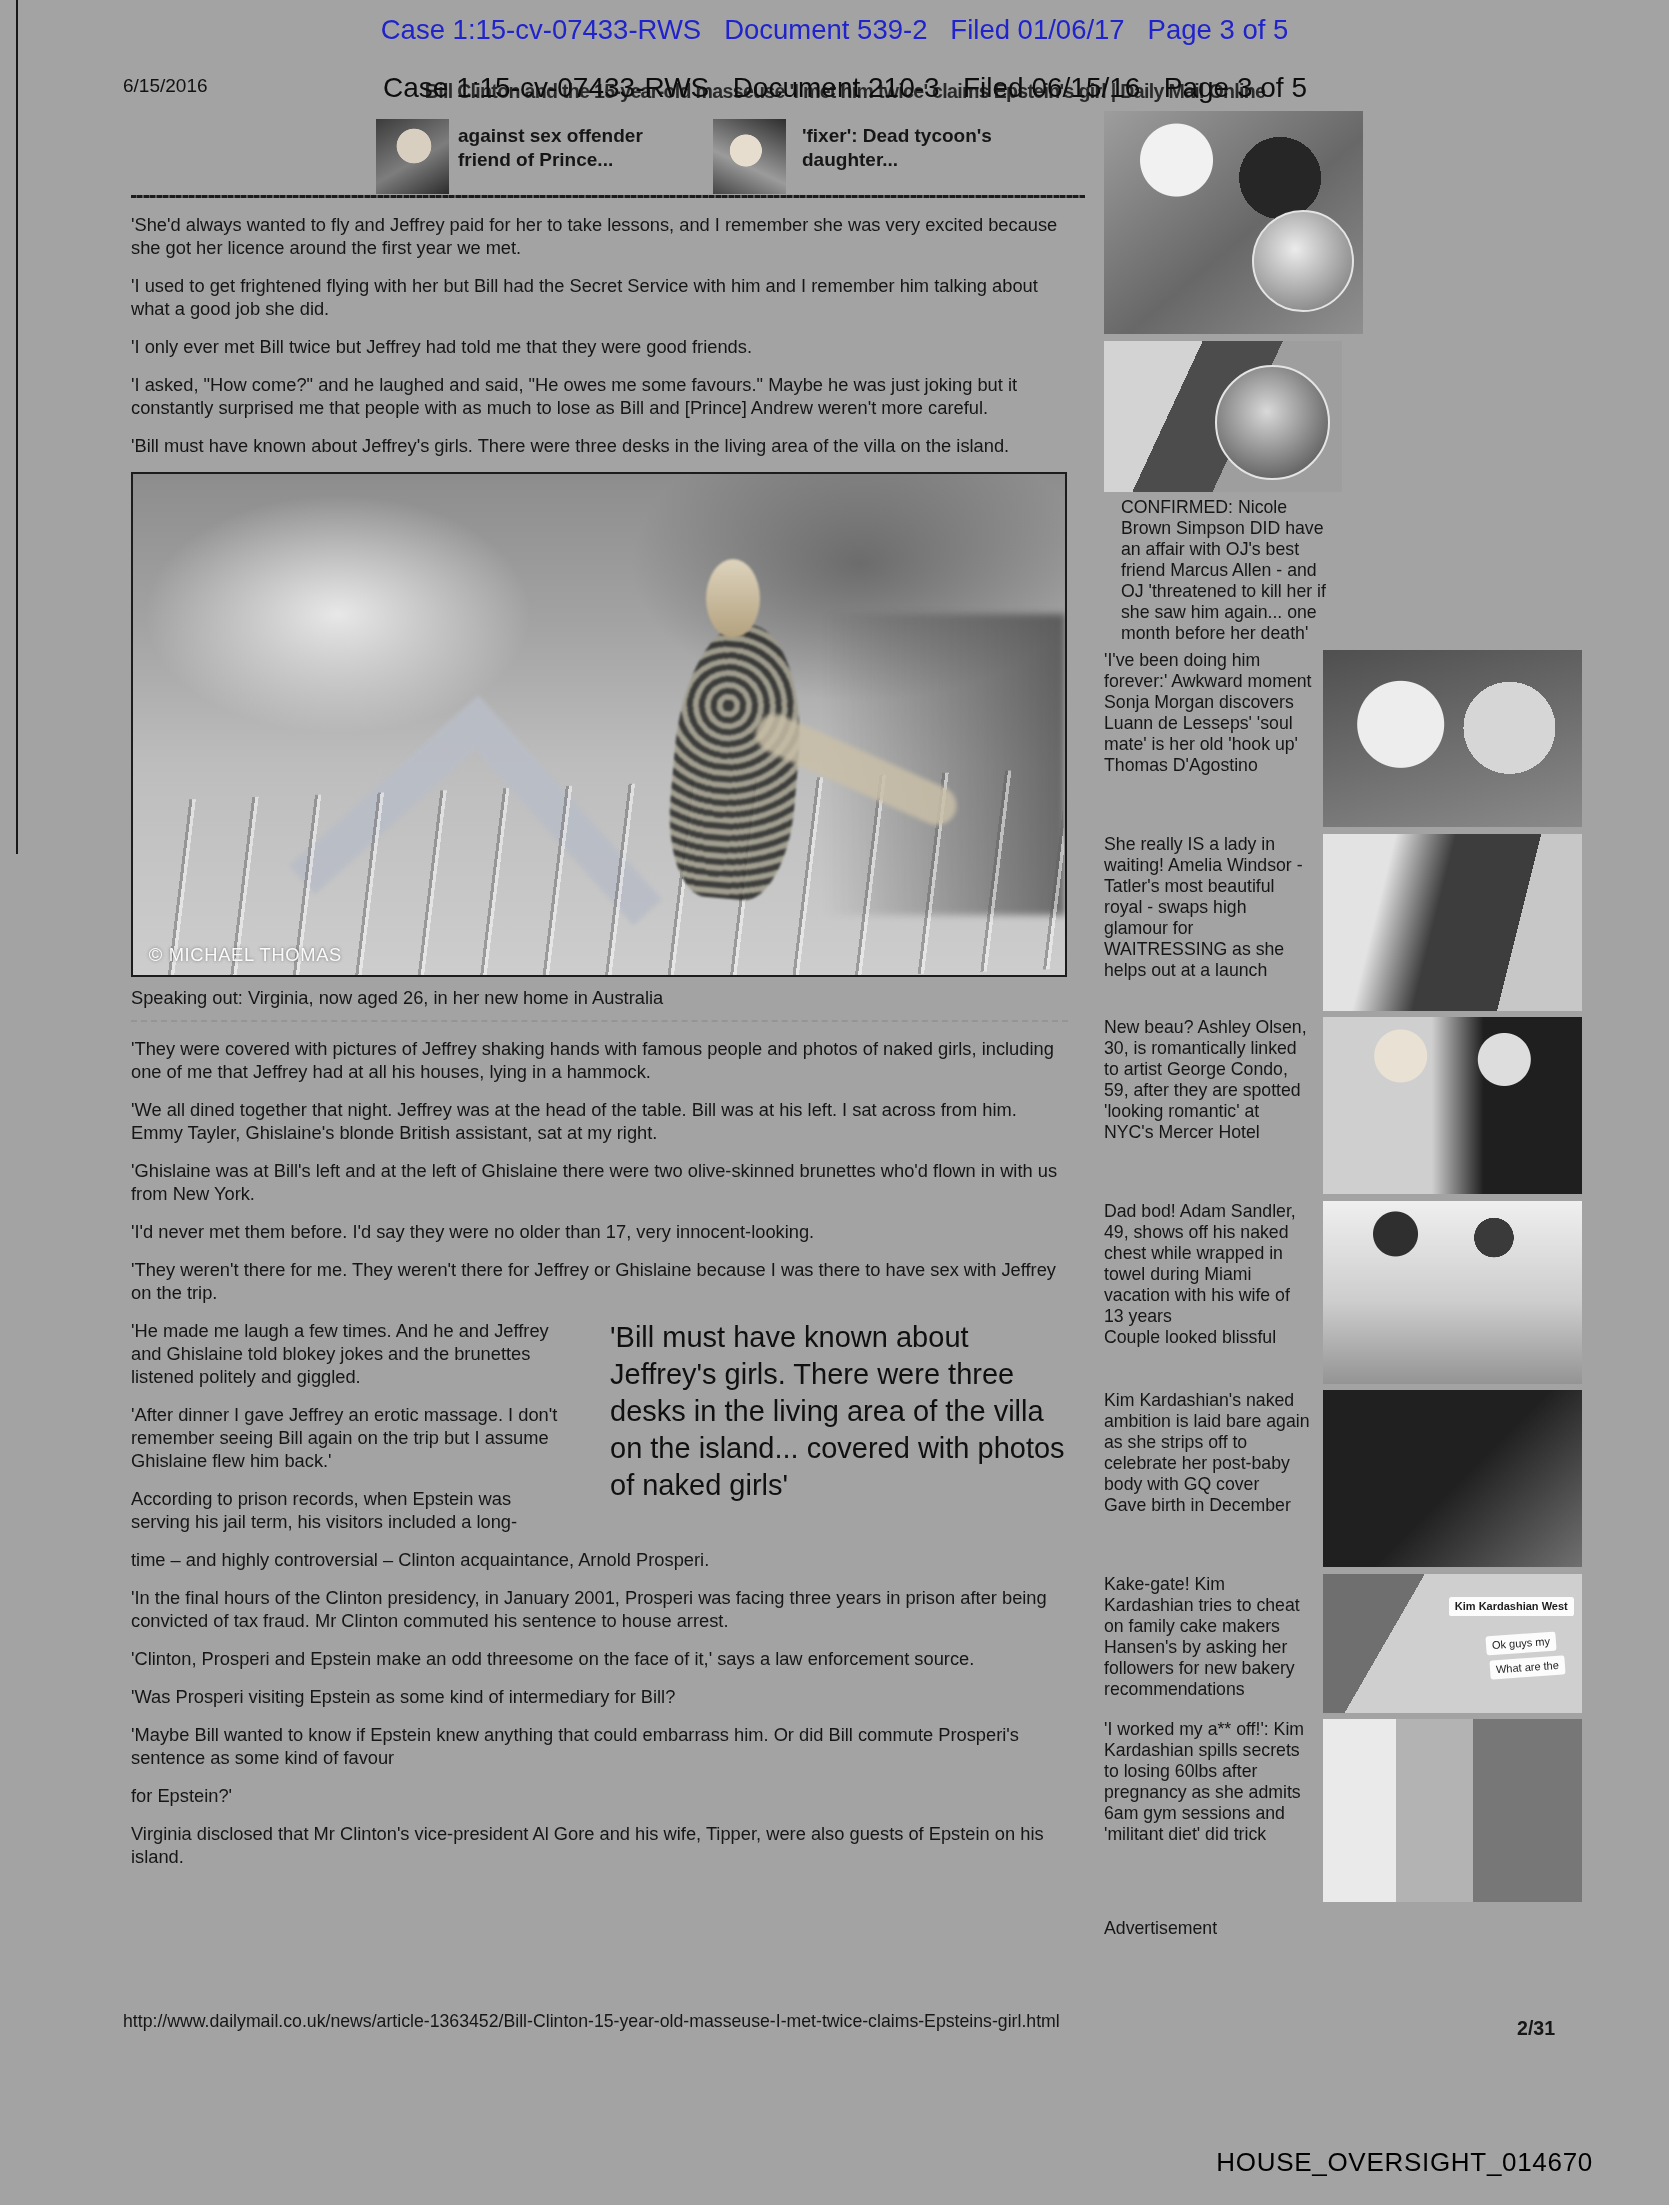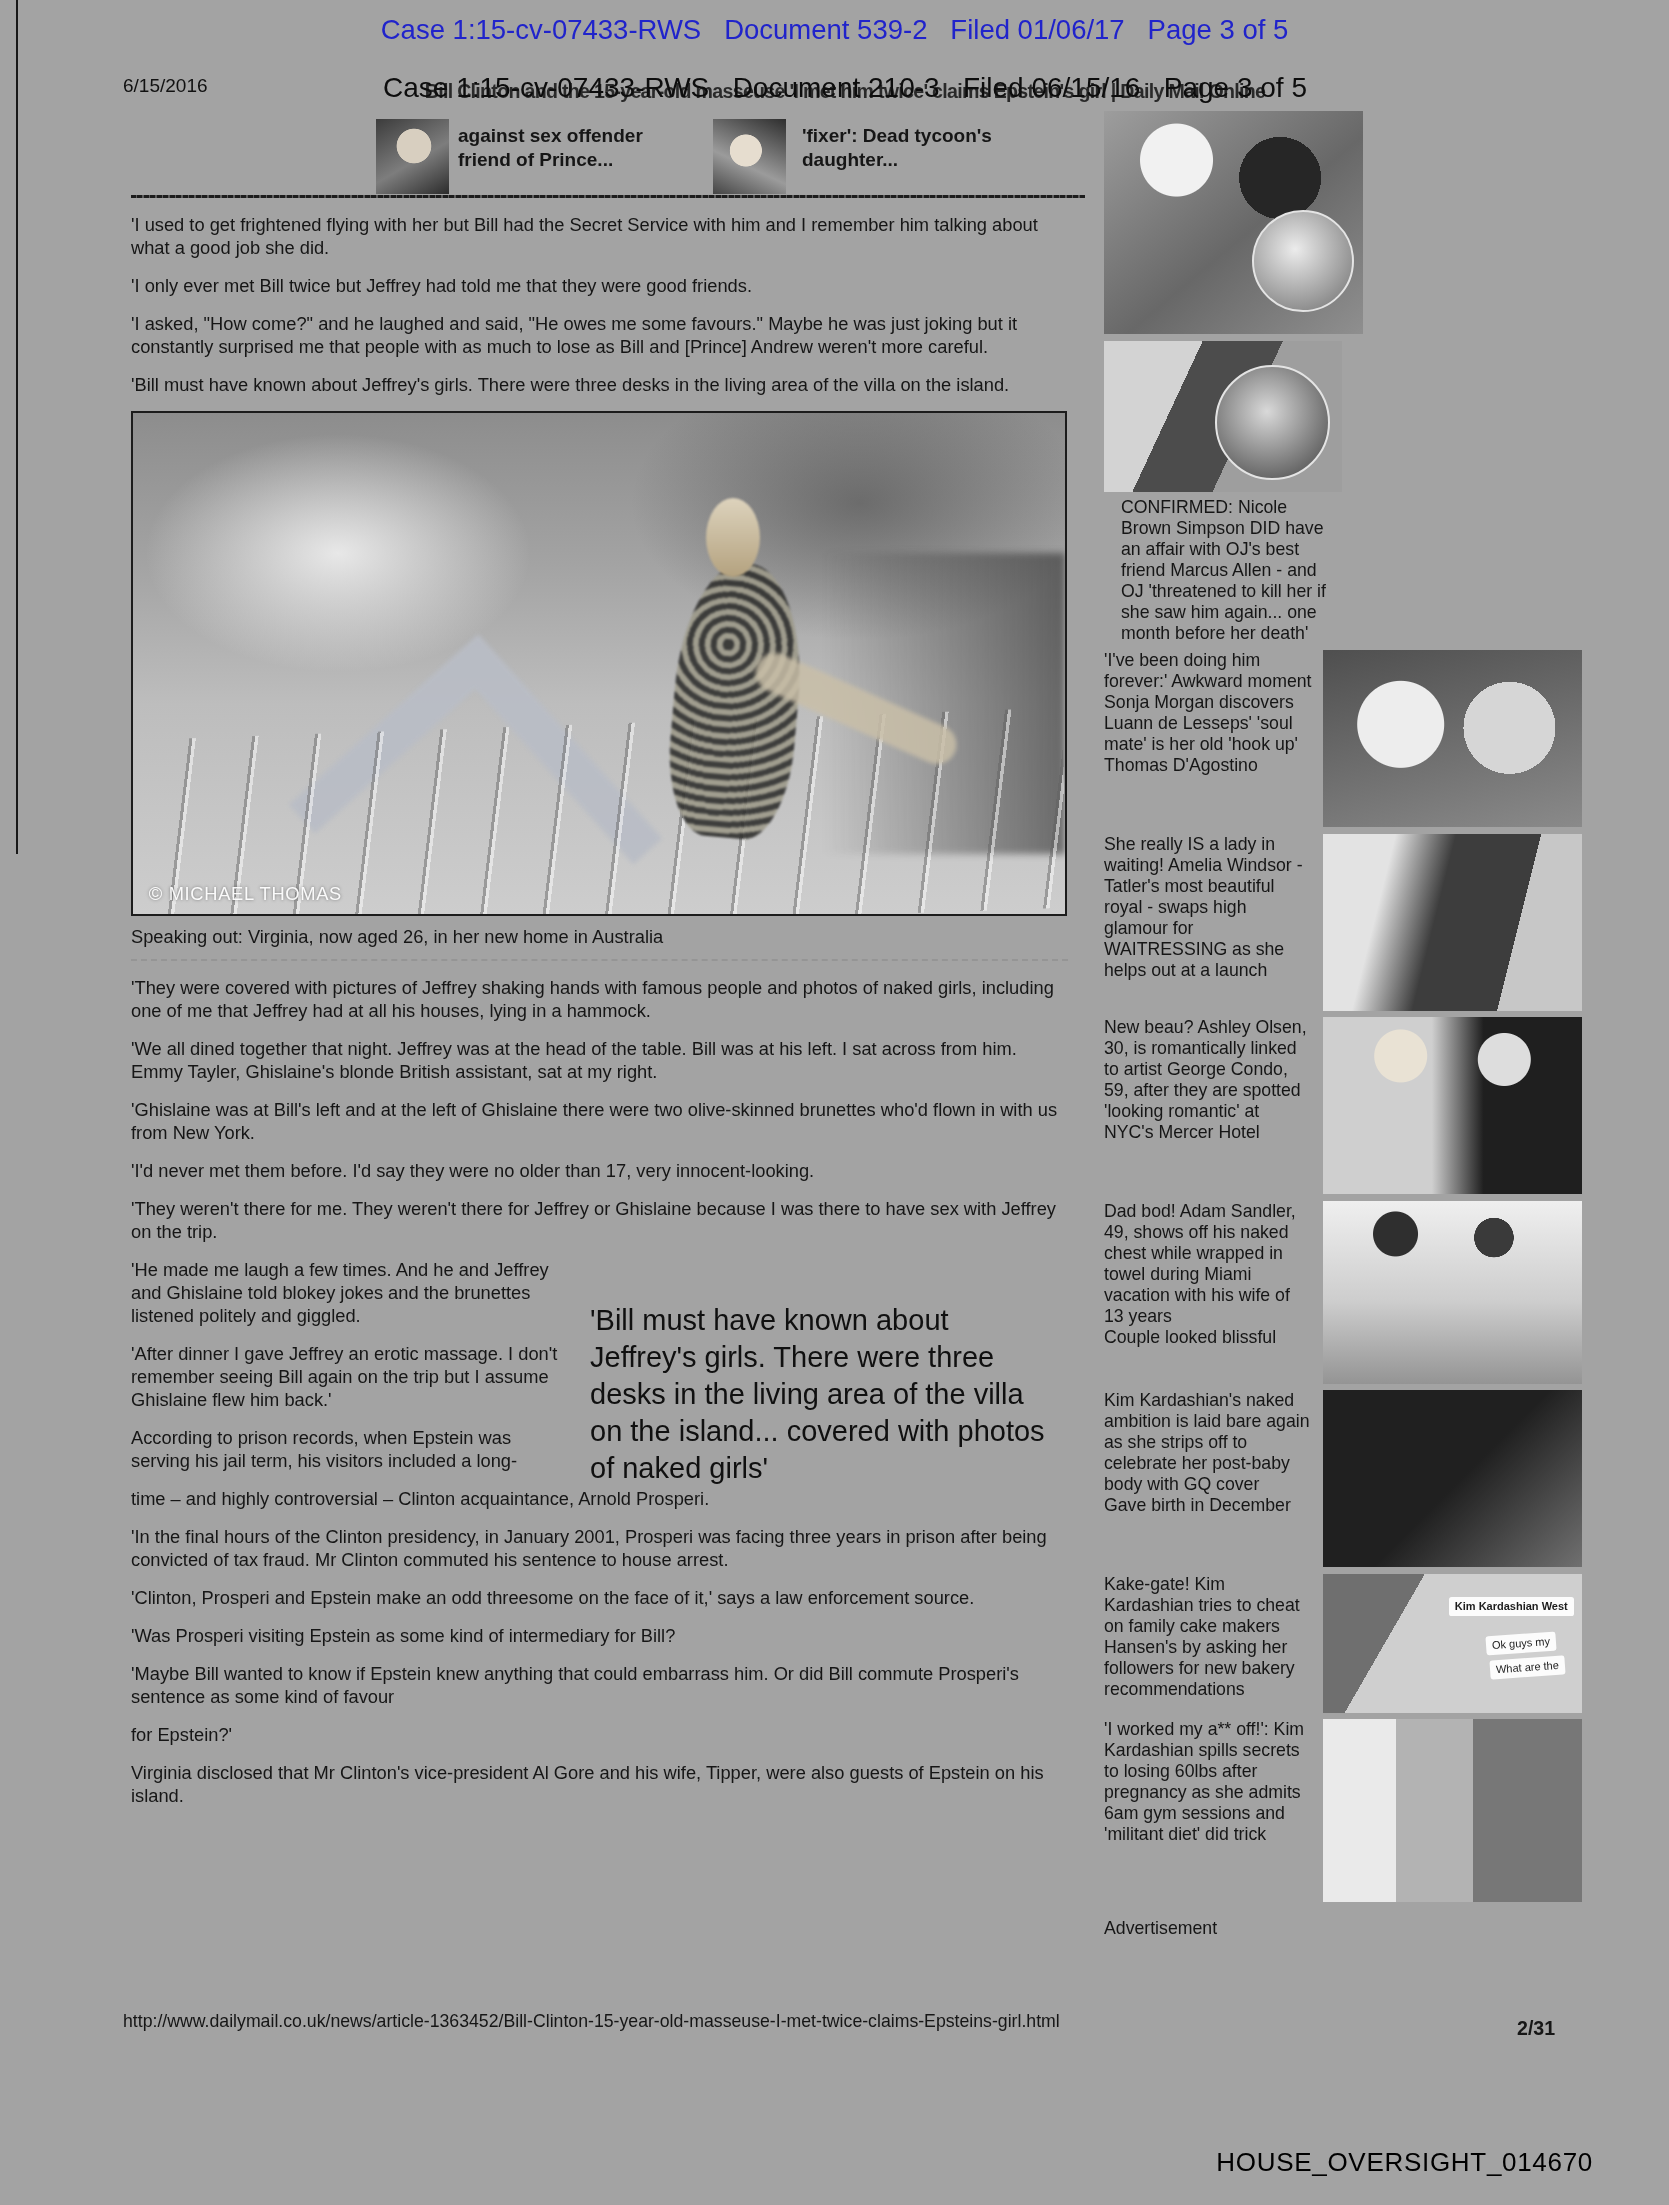--- a/index.html
+++ b/index.html
@@ -60,21 +60,21 @@
   .photo .fig-head{position:absolute;left:61.5%;top:17%;width:54px;height:79px;
          background:linear-gradient(180deg,#ddd3bd,#b4a27f);border-radius:50%;filter:blur(1.3px);}
   .photo .fig-arm{position:absolute;left:66%;top:55%;width:216px;height:39px;
          background:#c9bfa8;border-radius:26px;transform:rotate(24deg);filter:blur(2px);opacity:.85;}
   .watermark{position:absolute;left:15.7px;bottom:9.2px;font-size:18.3px;letter-spacing:0.7px;
          color:rgba(255,255,255,.95);text-shadow:0 0 3.3px rgba(0,0,0,.45);}
   .caption{margin:0 0 10.5px 0;font-size:18.3px;}
   .cap-divider{height:0;border-top:2px dashed #8f8f8f;opacity:.65;margin:0 0 15.7px 0;}
 
   
-  .two-col{display:flex;gap:18px;align-items:flex-end;}
+  .two-col{display:flex;gap:38px;}
   .col-l{width:441px;}
   .col-r{width:458px;}
   .pull-quote{font-size:29px;line-height:37px;color:#101010;}
 
   
   .sidebar{position:absolute;left:1104px;top:111px;width:487px;font-size:17.7px;line-height:21px;}
   .sb-item{display:flex;gap:10.5px;margin-bottom:6.5px;}
   .sb-text{width:208px;}
   .sb-img{width:259px;position:relative;overflow:hidden;flex-shrink:0;}
   .sb-item.stack{display:block;}
@@ -137,20 +137,21 @@
   <div class="thumb t1"></div>
   <div class="thumb-caption c1">against sex offender
 friend of Prince...</div>
   <div class="thumb t2"></div>
   <div class="thumb-caption c2">'fixer': Dead tycoon's
 daughter...</div>
 
   <div class="rule-top"></div>
 
   <div class="article">
+    <p>'She'd always wanted to fly and Jeffrey paid for her to take lessons, and I remember she was very excited because she got her licence around the first year we met.</p>
     <p>'I used to get frightened flying with her but Bill had the Secret Service with him and I remember him talking about what a good job she did.</p>
     <p>'I only ever met Bill twice but Jeffrey had told me that they were good friends.</p>
     <p>'I asked, "How come?" and he laughed and said, "He owes me some favours." Maybe he was just joking but it constantly surprised me that people with as much to lose as Bill and [Prince] Andrew weren't more careful.</p>
     <p>'Bill must have known about Jeffrey's girls. There were three desks in the living area of the villa on the island.</p>
 
     <div class="photo">
       <div class="dark-right"></div>
       <div class="fig-legs"></div>
       <div class="planks"></div>
       <div class="fig-torso"></div>

